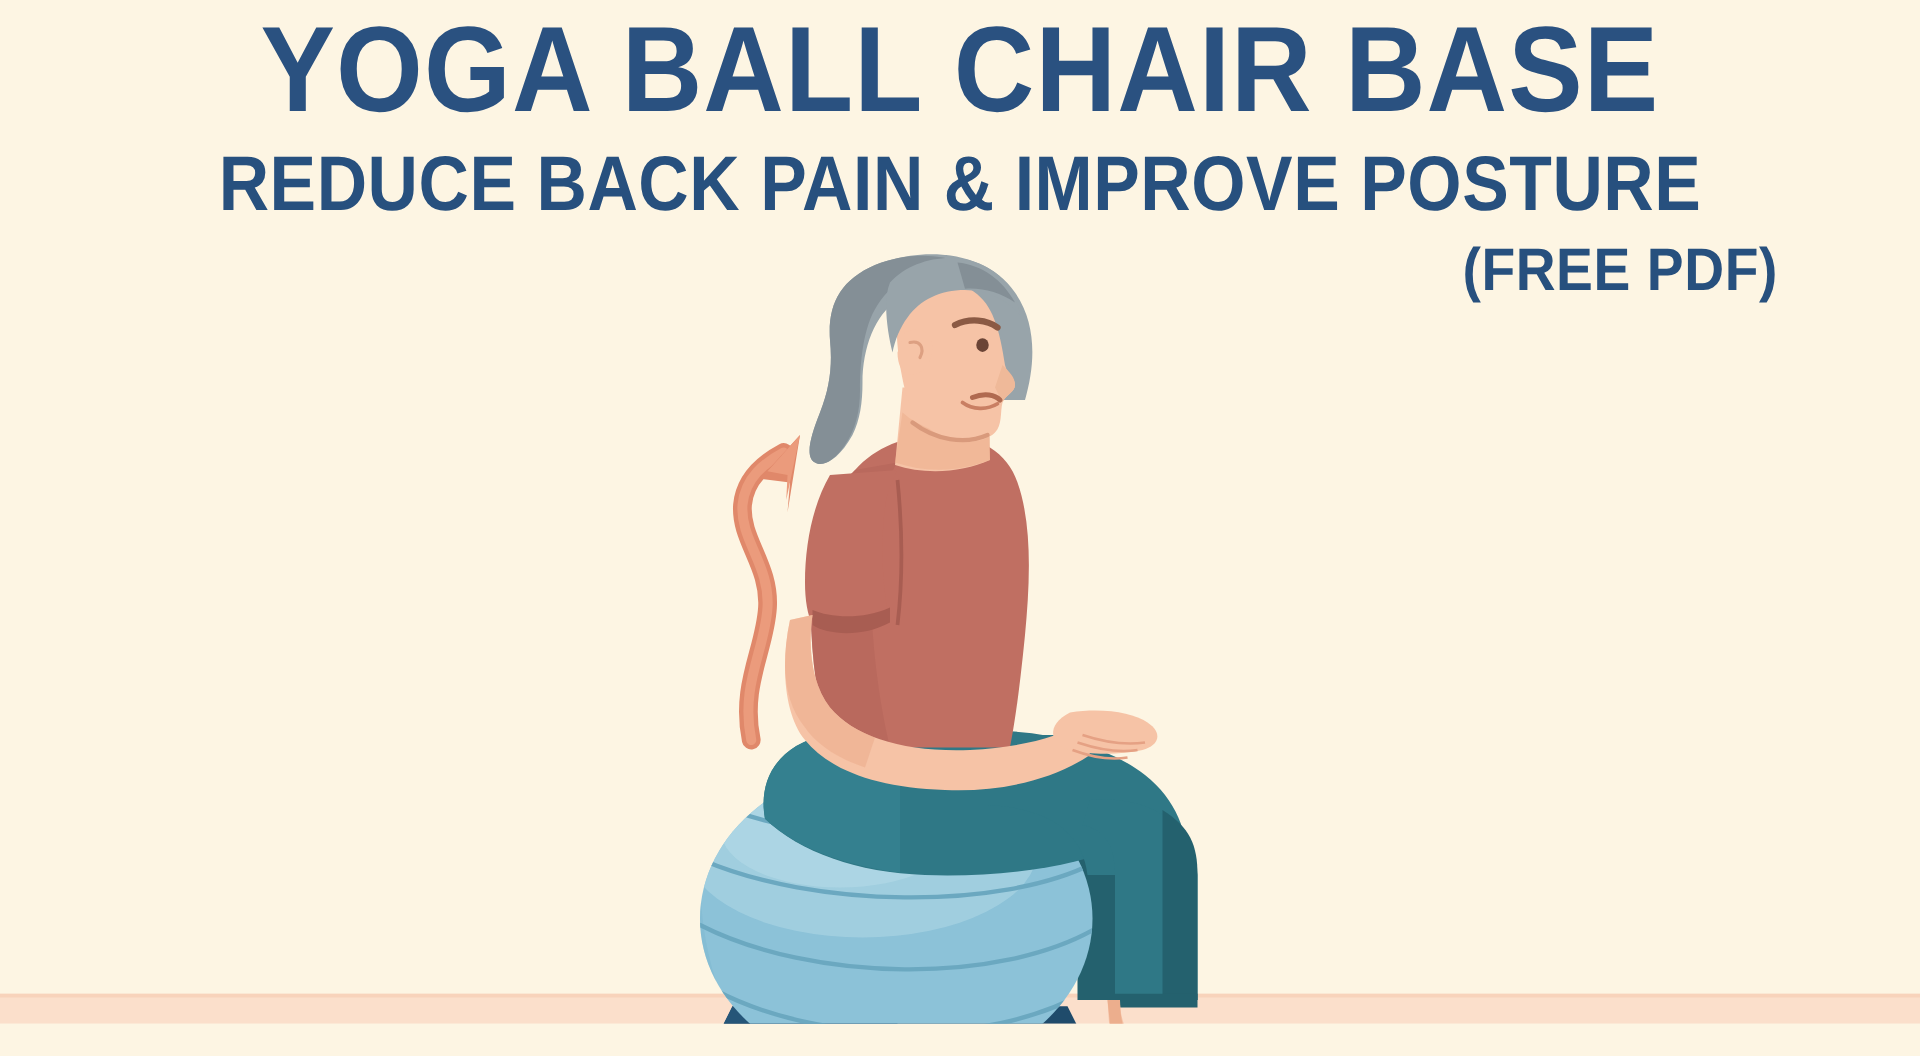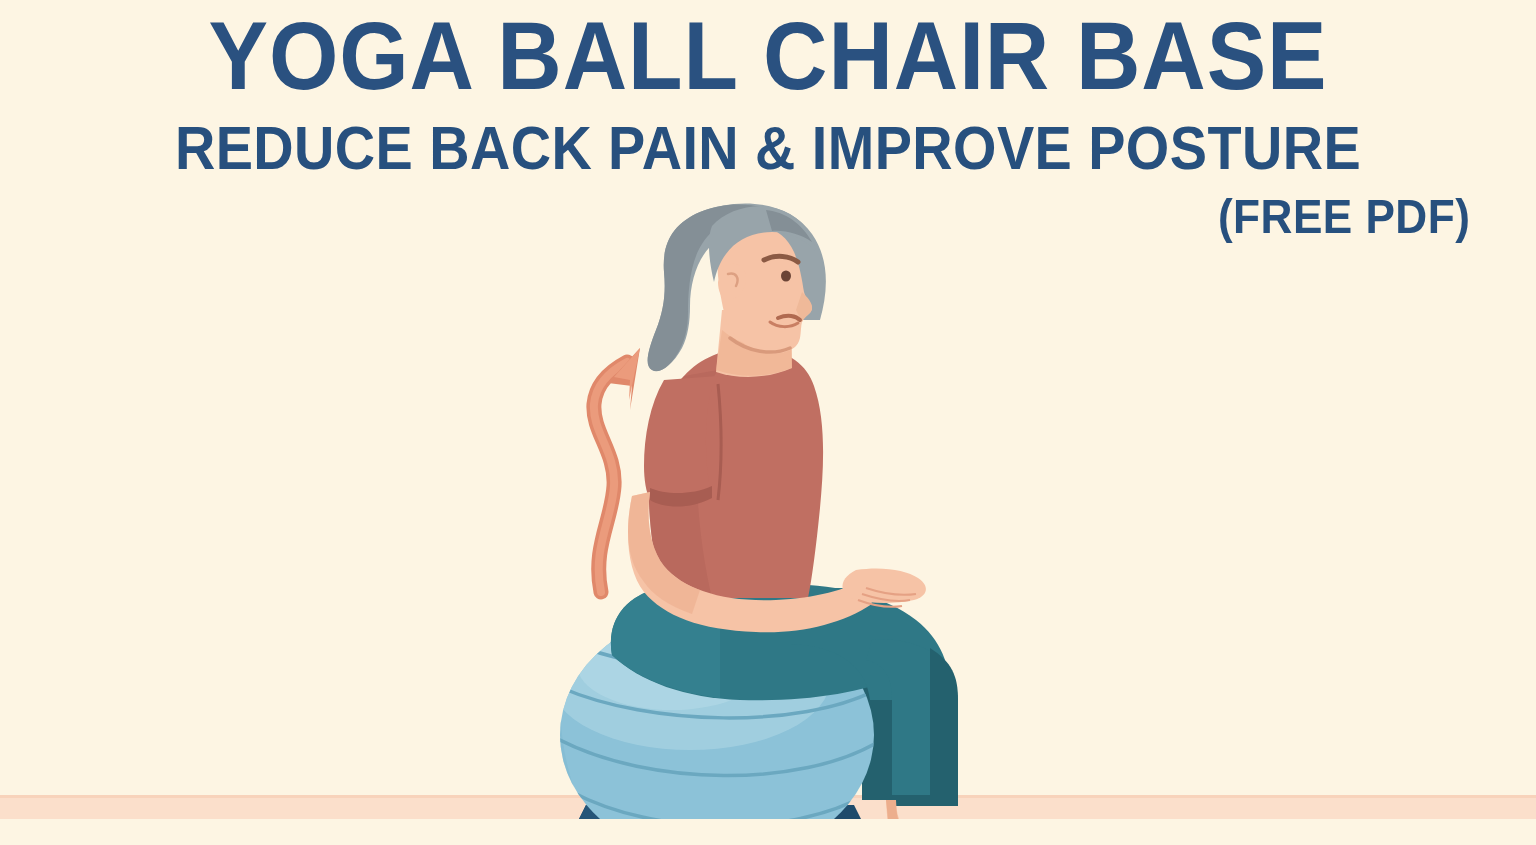--- a/index.html
+++ b/index.html
@@ -74,21 +74,21 @@
     text-transform: uppercase;
     transform: scaleX(0.90);
     transform-origin: center top;
     margin: 0;
     padding-top: 4px;
     white-space: nowrap;
   }
   .title-badge-row {
     width: 1536px;
     text-align: right;
-    padding-right: 66px;
+    padding-right: 114px;
     box-sizing: border-box;
     margin-top: 6px;
   }
   .title-badge {
     display: inline-block;
     font-family: "Liberation Sans Narrow", "Liberation Sans", sans-serif;
     font-weight: bold;
     font-size: 48px;
     line-height: 54px;
     letter-spacing: 0.5px;

